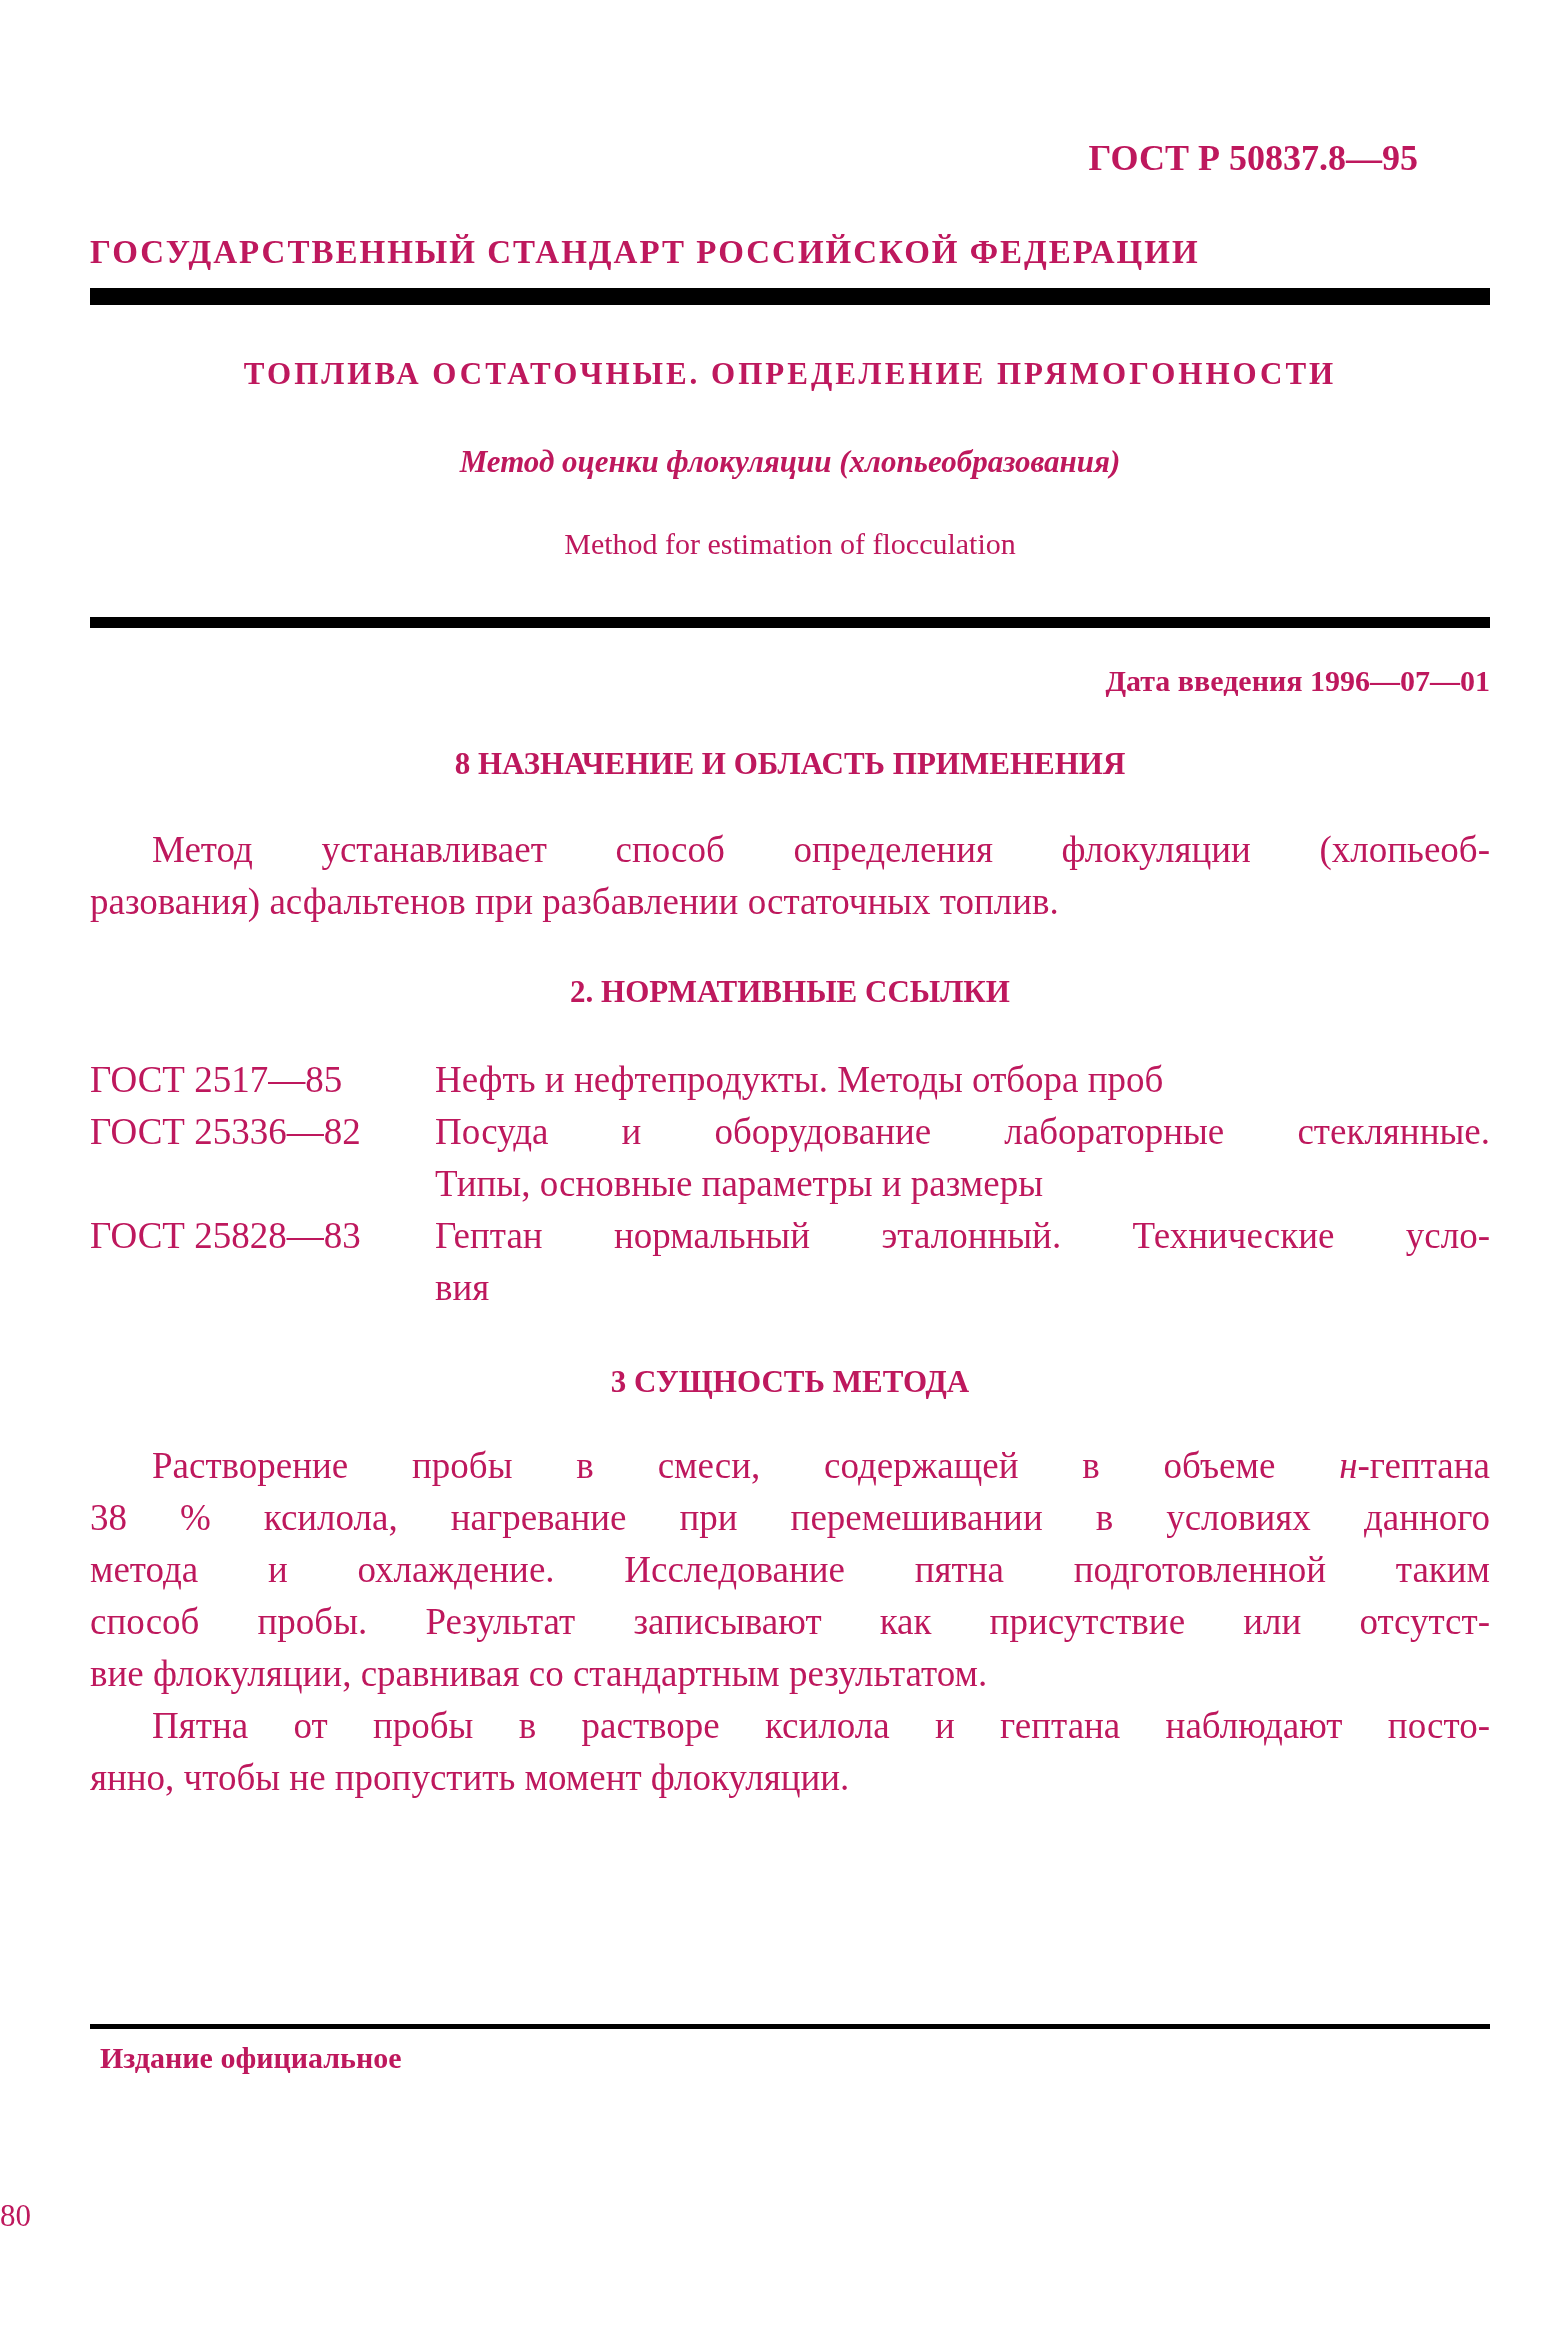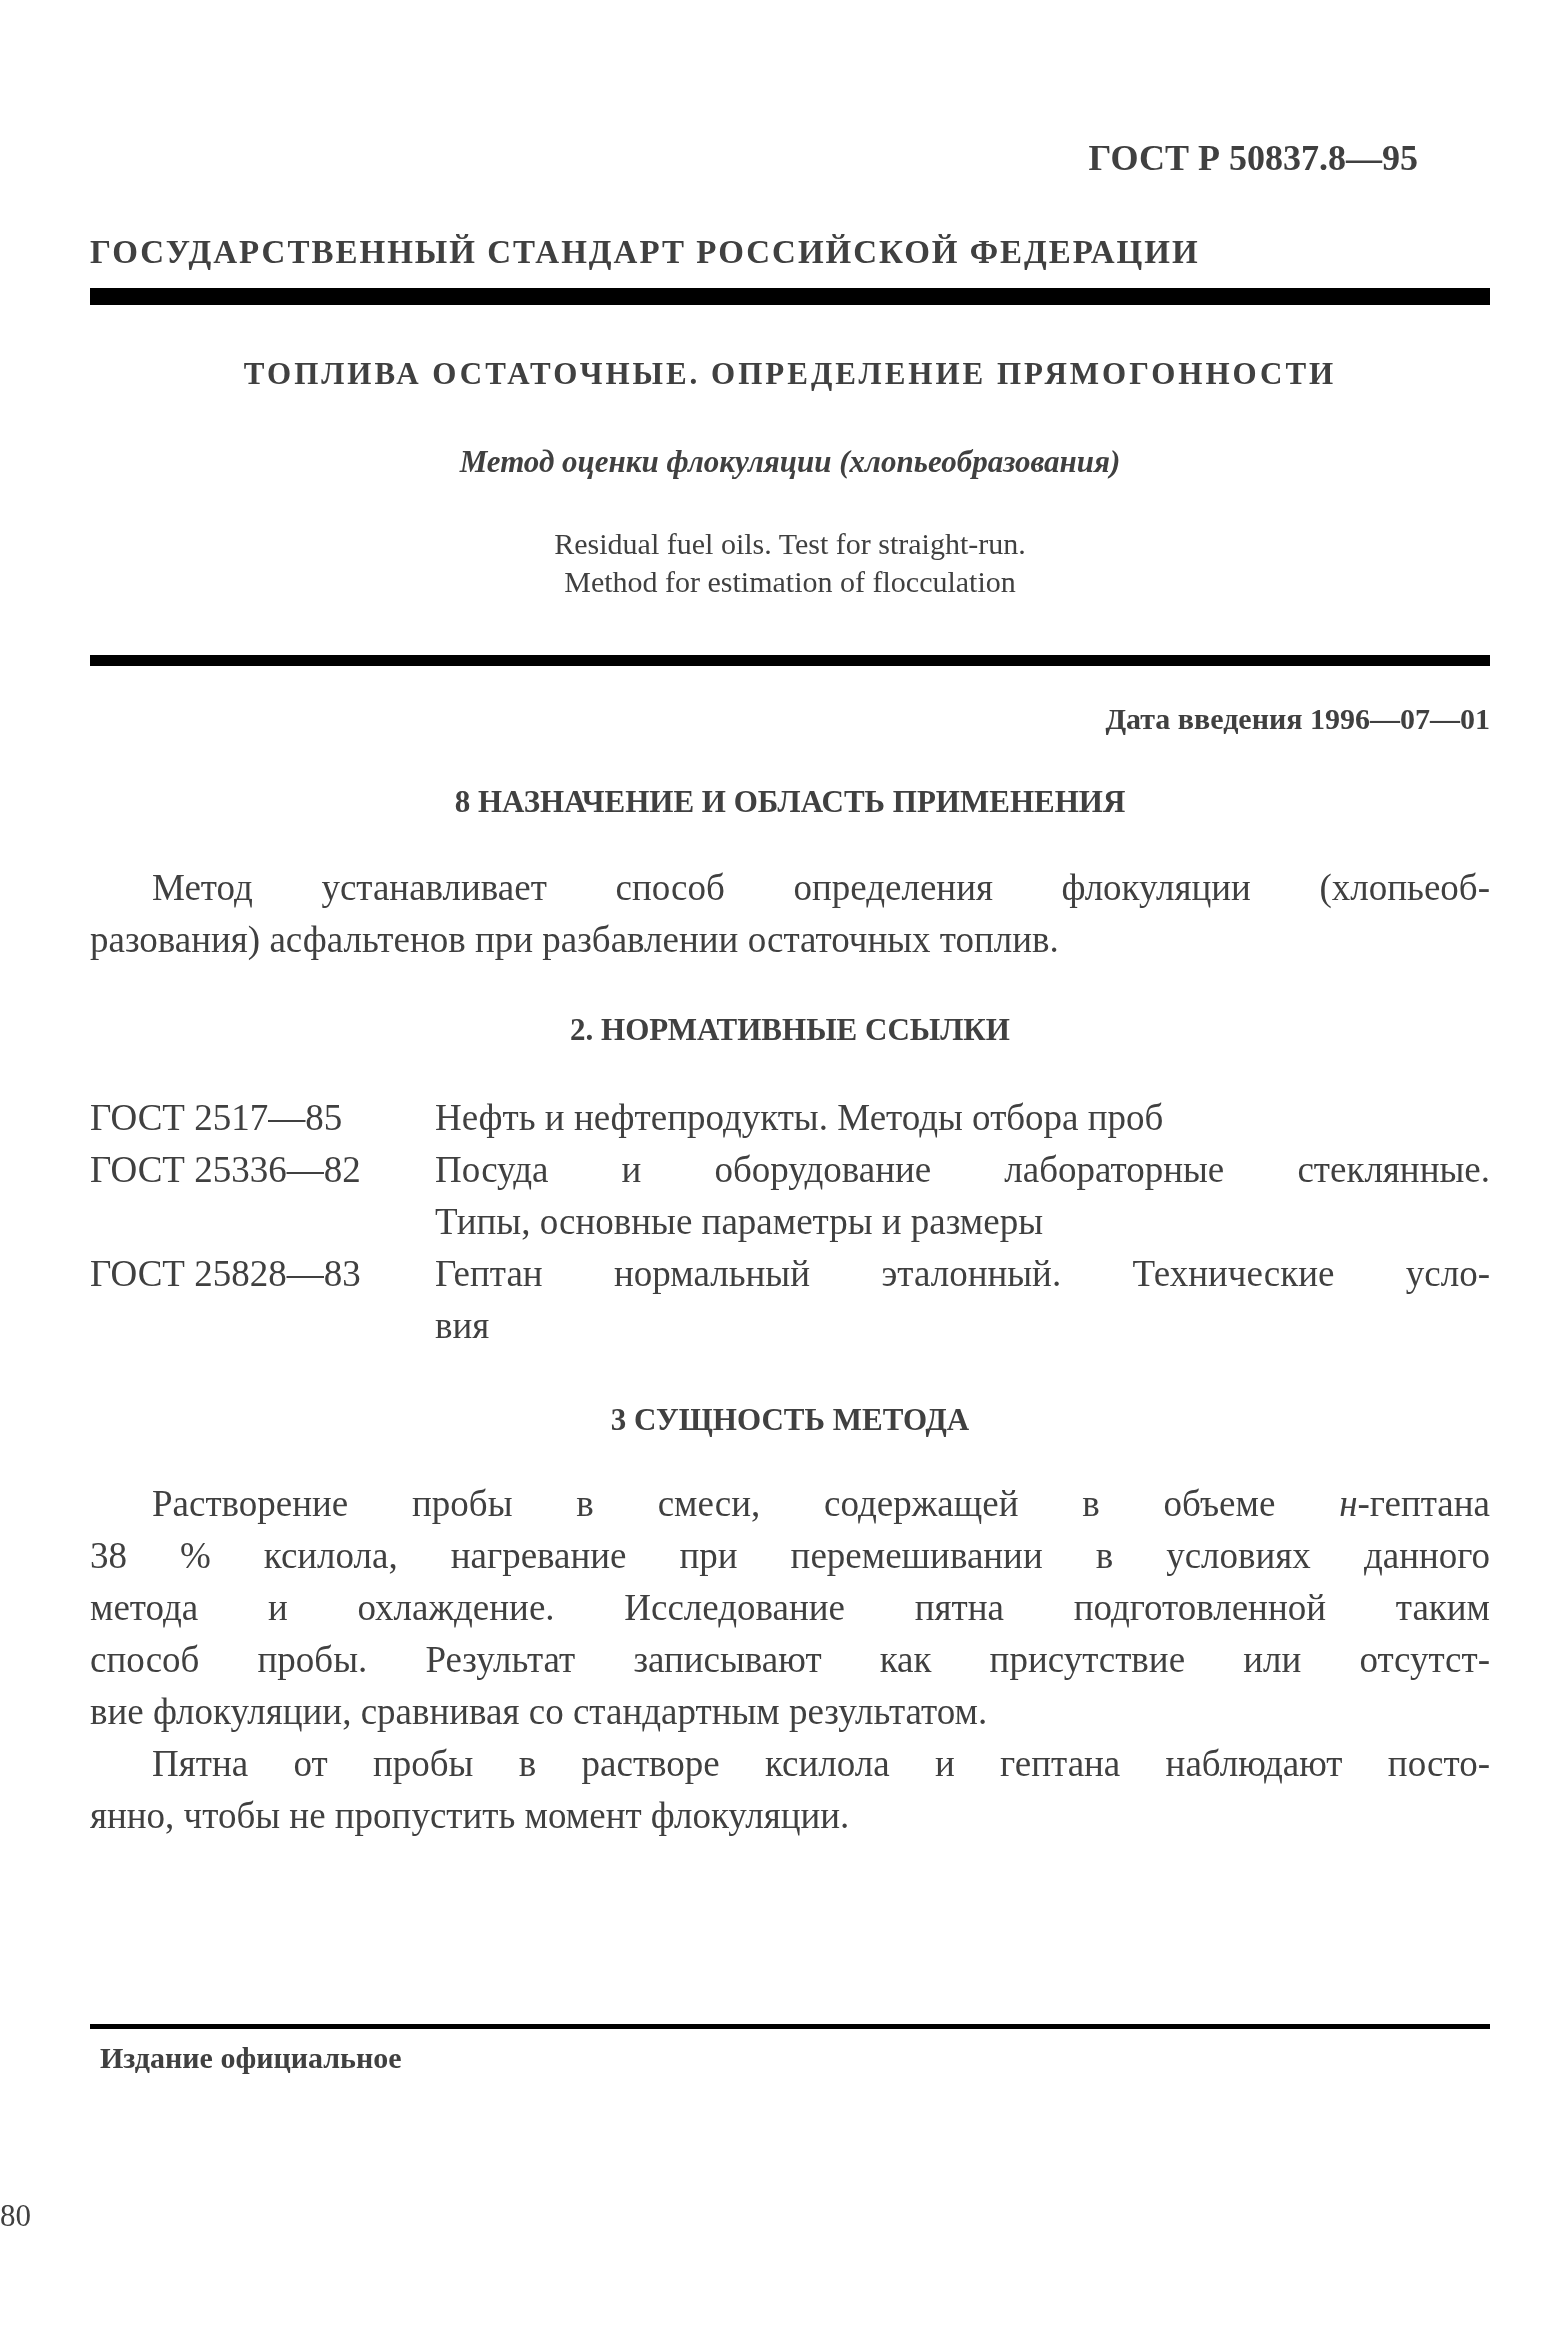--- a/index.html
+++ b/index.html
@@ -1,21 +1,21 @@
 <!DOCTYPE html>
 <html lang="ru"><head>
 <meta charset="utf-8">
 <style>
   html, body { margin: 0; padding: 0; background: #ffffff; }
   .page {
     position: relative;
     width: 1554px;
     height: 2346px;
     background: #ffffff;
-    color: #404040;
+    color: #be185d;
     font-family: "Liberation Serif", "DejaVu Serif", serif;
     box-sizing: border-box;
     padding-left: 90px;
     padding-right: 64px;
     overflow: hidden;
   }
 
   .doc-number {
     margin: 138px 72px 0 0;
     text-align: right;
@@ -120,21 +120,20 @@
 
   <div class="standard-label">ГОСУДАРСТВЕННЫЙ СТАНДАРТ РОССИЙСКОЙ ФЕДЕРАЦИИ</div>
 
   <div class="rule rule-thick-top"></div>
 
   <div class="title-ru">ТОПЛИВА ОСТАТОЧНЫЕ. ОПРЕДЕЛЕНИЕ ПРЯМОГОННОСТИ</div>
 
   <div class="subtitle-ru">Метод оценки флокуляции (хлопьеобразования)</div>
 
   <div class="title-en">
-      <div class="line">Residual fuel oils. Test for straight-run.</div>
       <div class="line">Method for estimation of flocculation</div>
     </div>
 
   <div class="rule rule-thick-mid"></div>
 
   <div class="date-line">Дата введения 1996—07—01</div>
 
   <div>
     <div class="sec-heading h1">8 НАЗНАЧЕНИЕ И ОБЛАСТЬ ПРИМЕНЕНИЯ</div>
     <div class="para indent mt-p1">

